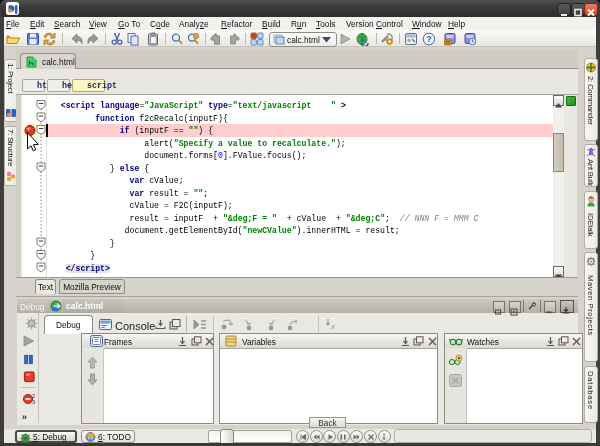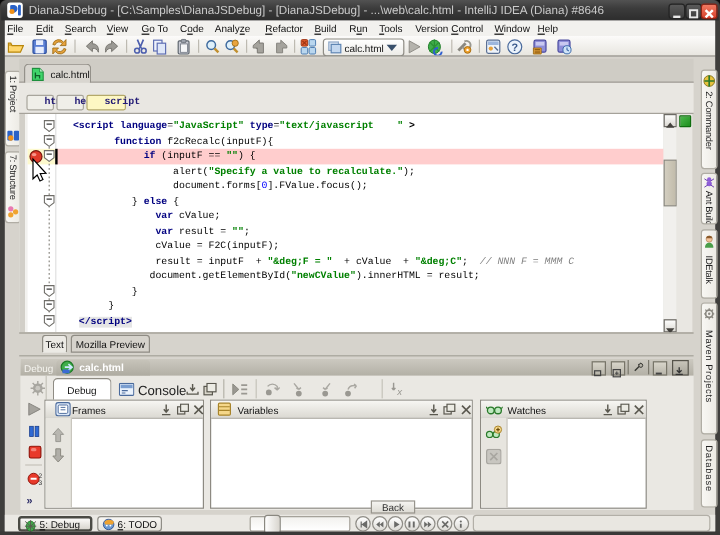--- a/index.html
+++ b/index.html
@@ -40,42 +40,41 @@
 .sbtn{position:absolute;left:553px;width:11px;height:11px;background:linear-gradient(#fdfdfc,#dcdad4);border:1px solid #6c6a64;box-sizing:border-box;}
 #sthumb{position:absolute;left:553px;top:133px;width:11px;height:39px;background:linear-gradient(90deg,#d3cec0,#c2bcab);border:1px solid #8a877d;box-sizing:border-box;}
 #estripe{position:absolute;left:564px;top:95px;width:13px;height:182px;background:#e9e7e2;}
 #greensq{position:absolute;left:566px;top:96px;width:8px;height:8px;background:linear-gradient(135deg,#4db84d,#1e8f1e);border:1px solid #0f6d0f;border-radius:1px;}
 #edbot{position:absolute;left:16px;top:277px;width:562px;height:18px;background:#d6d3cc;border-top:1px solid #9a978e;border-bottom:1px solid #a5a29a;}
 .btab{position:absolute;top:279px;height:15px;border:1px solid #8f8c84;border-radius:3px 3px 0 0;font-size:8.3px;color:#111;text-align:center;line-height:15px;box-sizing:border-box;}
 
 #dbg{position:absolute;left:17px;top:299px;width:561px;height:126px;background:#eae8e3;}
 #dbghead{position:absolute;left:0;top:0;width:561px;height:14px;background:linear-gradient(#ccc9c0,#b3b0a6);}
 .hbtn{position:absolute;top:3px;width:10px;height:9px;}
-.panel{position:absolute;top:34px;height:91px;background:#fff;border:1px solid #8d8a82;box-sizing:border-box;}
+.panel{position:absolute;top:34px;height:91px;background:#fff;border:1px solid #8d8a82;box-sizing:border-box;margin-left:44px;}
 .phead{position:absolute;left:0;top:0;right:0;height:14px;background:linear-gradient(#f7f6f3,#dbd9d2);border-bottom:1px solid #a9a69d;}
 .ptitle{position:absolute;left:22px;top:3px;font-size:8.3px;color:#111;}
 .pcol{position:absolute;left:0;top:14px;bottom:0;width:21px;background:#e7e5df;border-right:1px solid #c9c6be;}
 
 #statusrow{position:absolute;left:4px;top:429px;width:592px;height:14px;background:#eae8e3;}
 #bottomborder{position:absolute;left:0px;top:443px;width:600px;height:3px;background:#3a3938;}
 .sbbtn{position:absolute;font-size:8.3px;color:#111;border-radius:3px;}
 .mcirc{position:absolute;top:430px;width:13px;height:13px;border-radius:50%;background:linear-gradient(#ffffff,#dcdad5);border:1px solid #8f8d87;box-sizing:border-box;overflow:hidden;display:flex;align-items:center;justify-content:center;}
 </style>
 </head>
 <body>
 <div id="frame"></div>
 <div id="titlebar">
   <div id="appicon">
     <svg width="13" height="13" viewBox="0 0 13 13">
       <path d="M2.5 2.5 C7 1.5 9 3.5 8.5 6 C8 8.5 5 9.5 2.5 8.5 Z" fill="#2a62c8"></path>
       <rect x="9" y="2" width="2.4" height="9" rx="1" fill="#2a62c8"></rect>
       <circle cx="4" cy="7.6" r="2.1" fill="#f09119"></circle>
     </svg>
   </div>
-  <div id="title">DianaJSDebug - [C:\Samples\DianaJSDebug] - [DianaJSDebug] - ...\web\calc.html - IntelliJ IDEA (Diana) #8646</div>
   <div class="winbtn" style="left:556px;background:linear-gradient(#5a5a5a,#3e3e3e);border:1px solid #242424;">
     <svg width="12" height="11">
         <rect x="3" y="7" width="6" height="2" fill="#e8e8e8"></rect>
       </svg></div>
   <div class="winbtn" style="left:570px;background:linear-gradient(#5a5a5a,#3e3e3e);border:1px solid #242424;">
     <svg width="12" height="11">
         <rect x="3" y="2.5" width="6" height="6" fill="none" stroke="#e8e8e8" stroke-width="1.6"></rect>
       </svg></div>
   <div class="winbtn" style="left:583px;background:linear-gradient(#f07a62,#d8412c);border:1px solid #8e2214;">
     <svg width="12" height="11">

